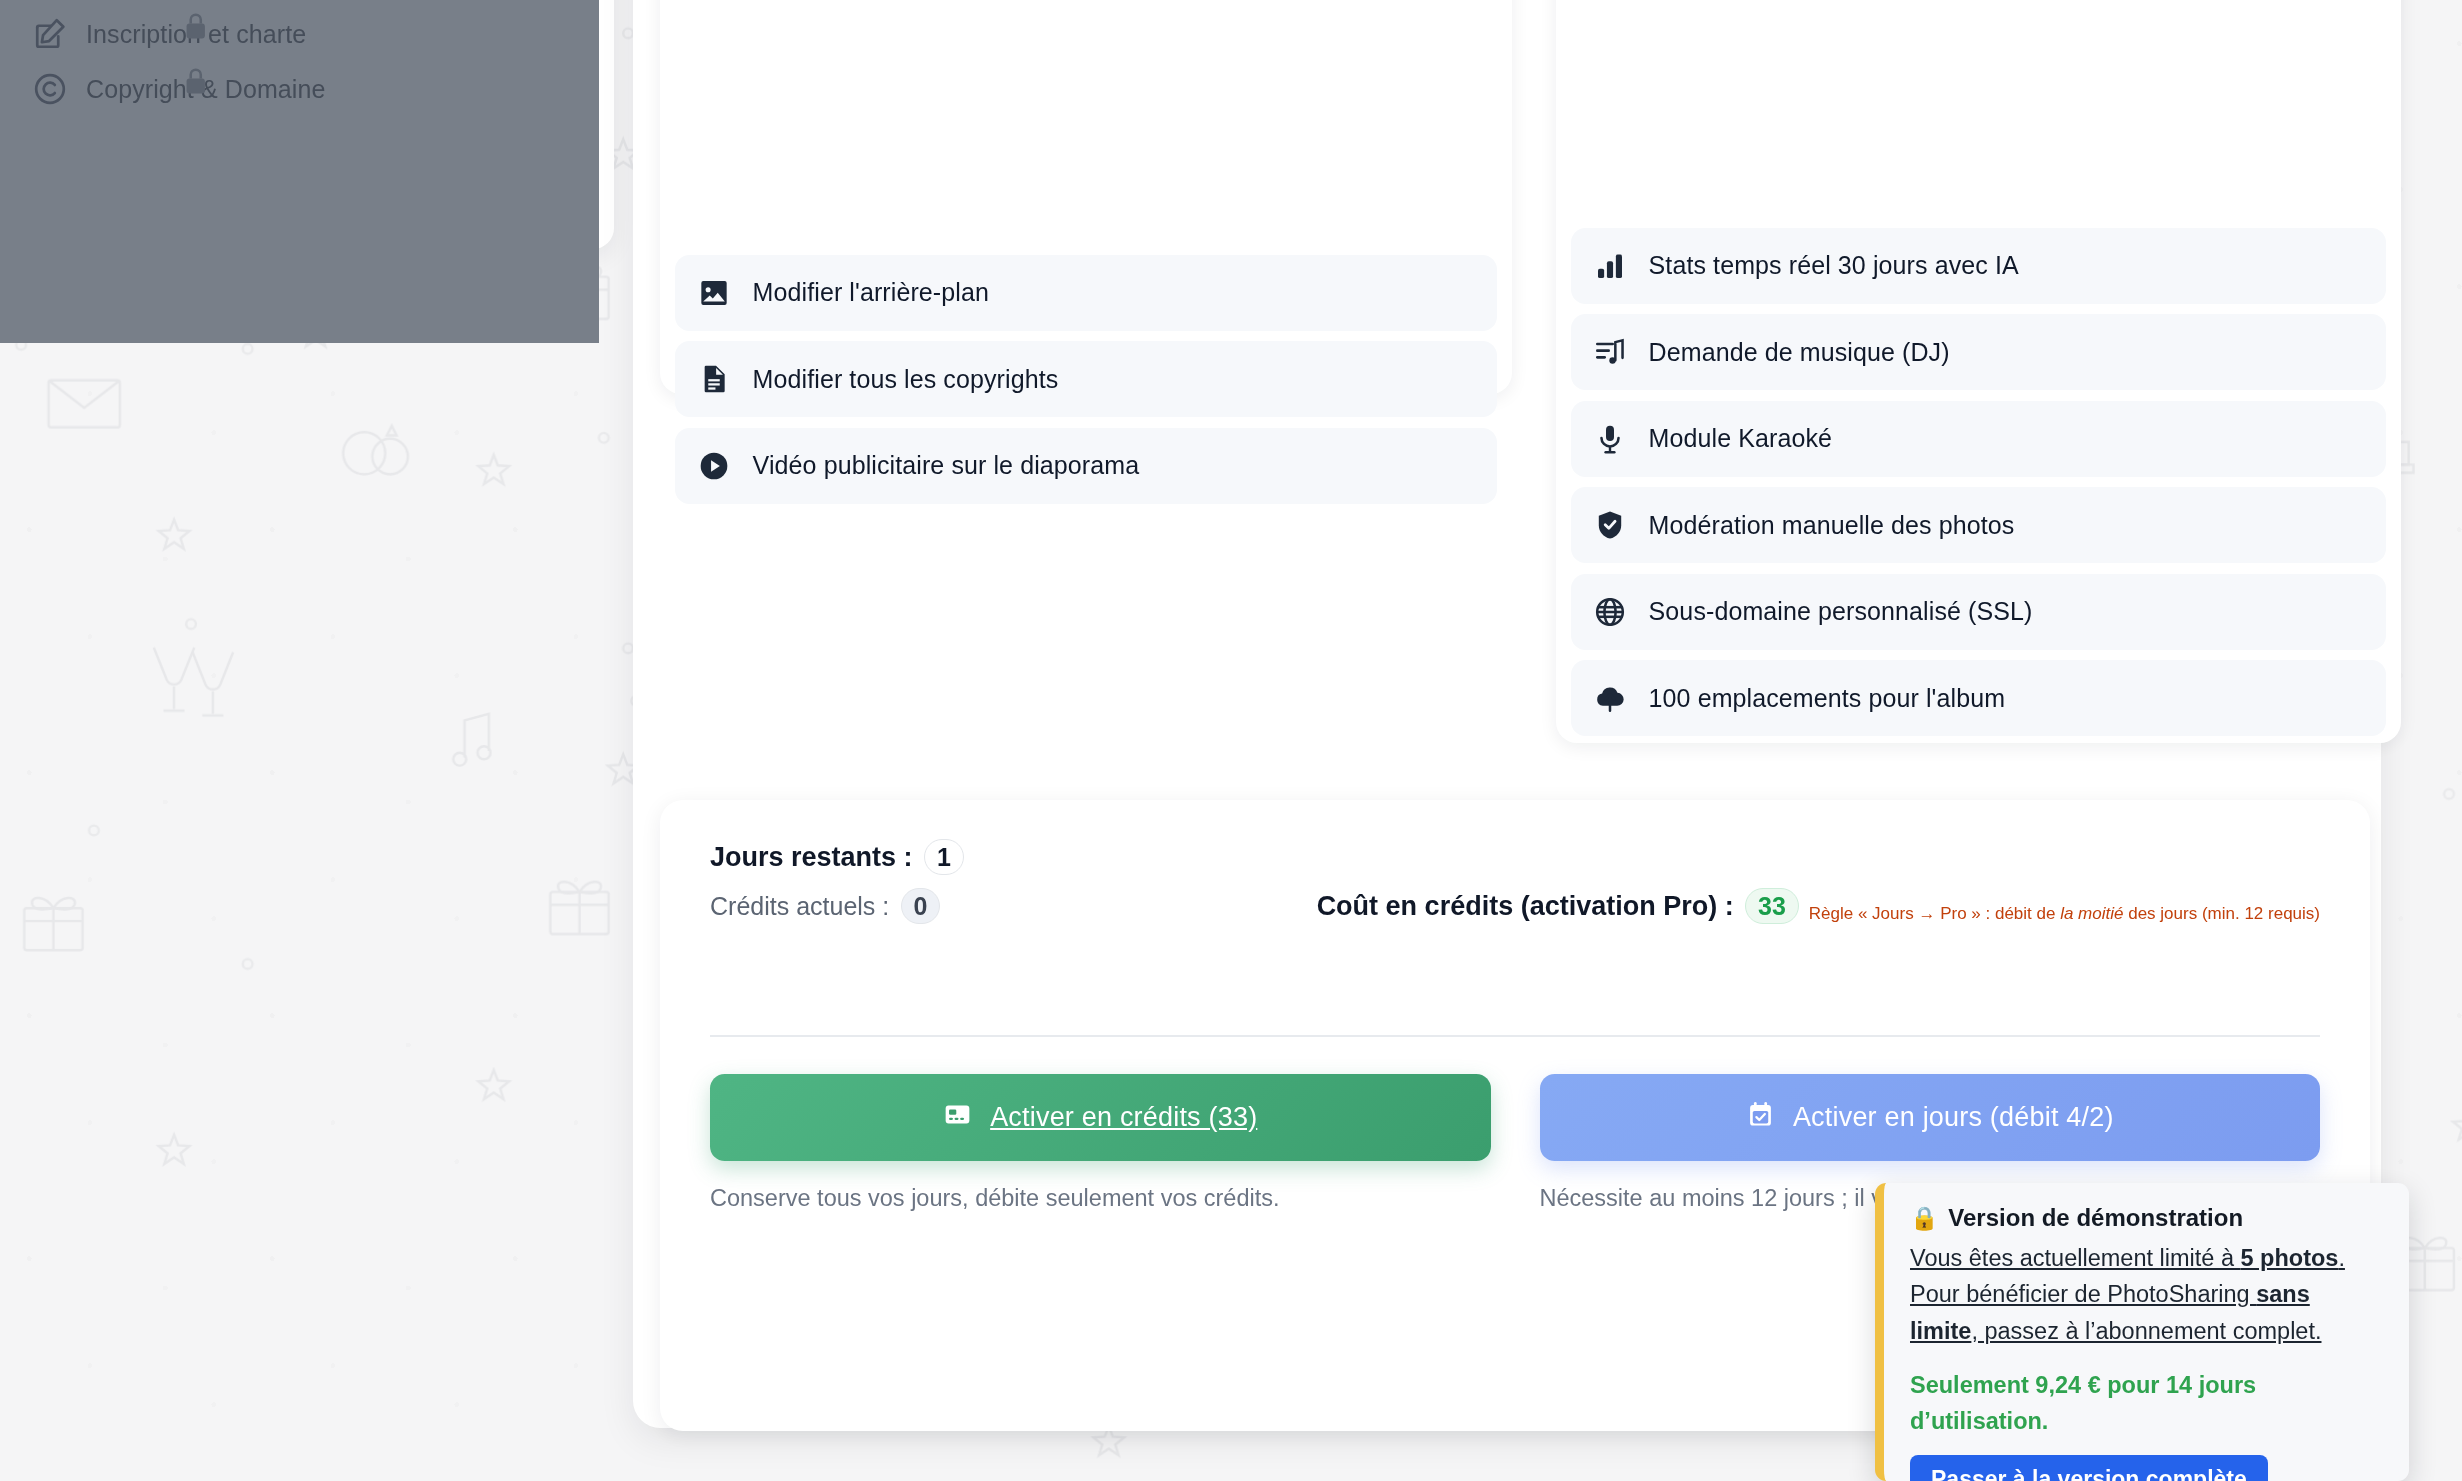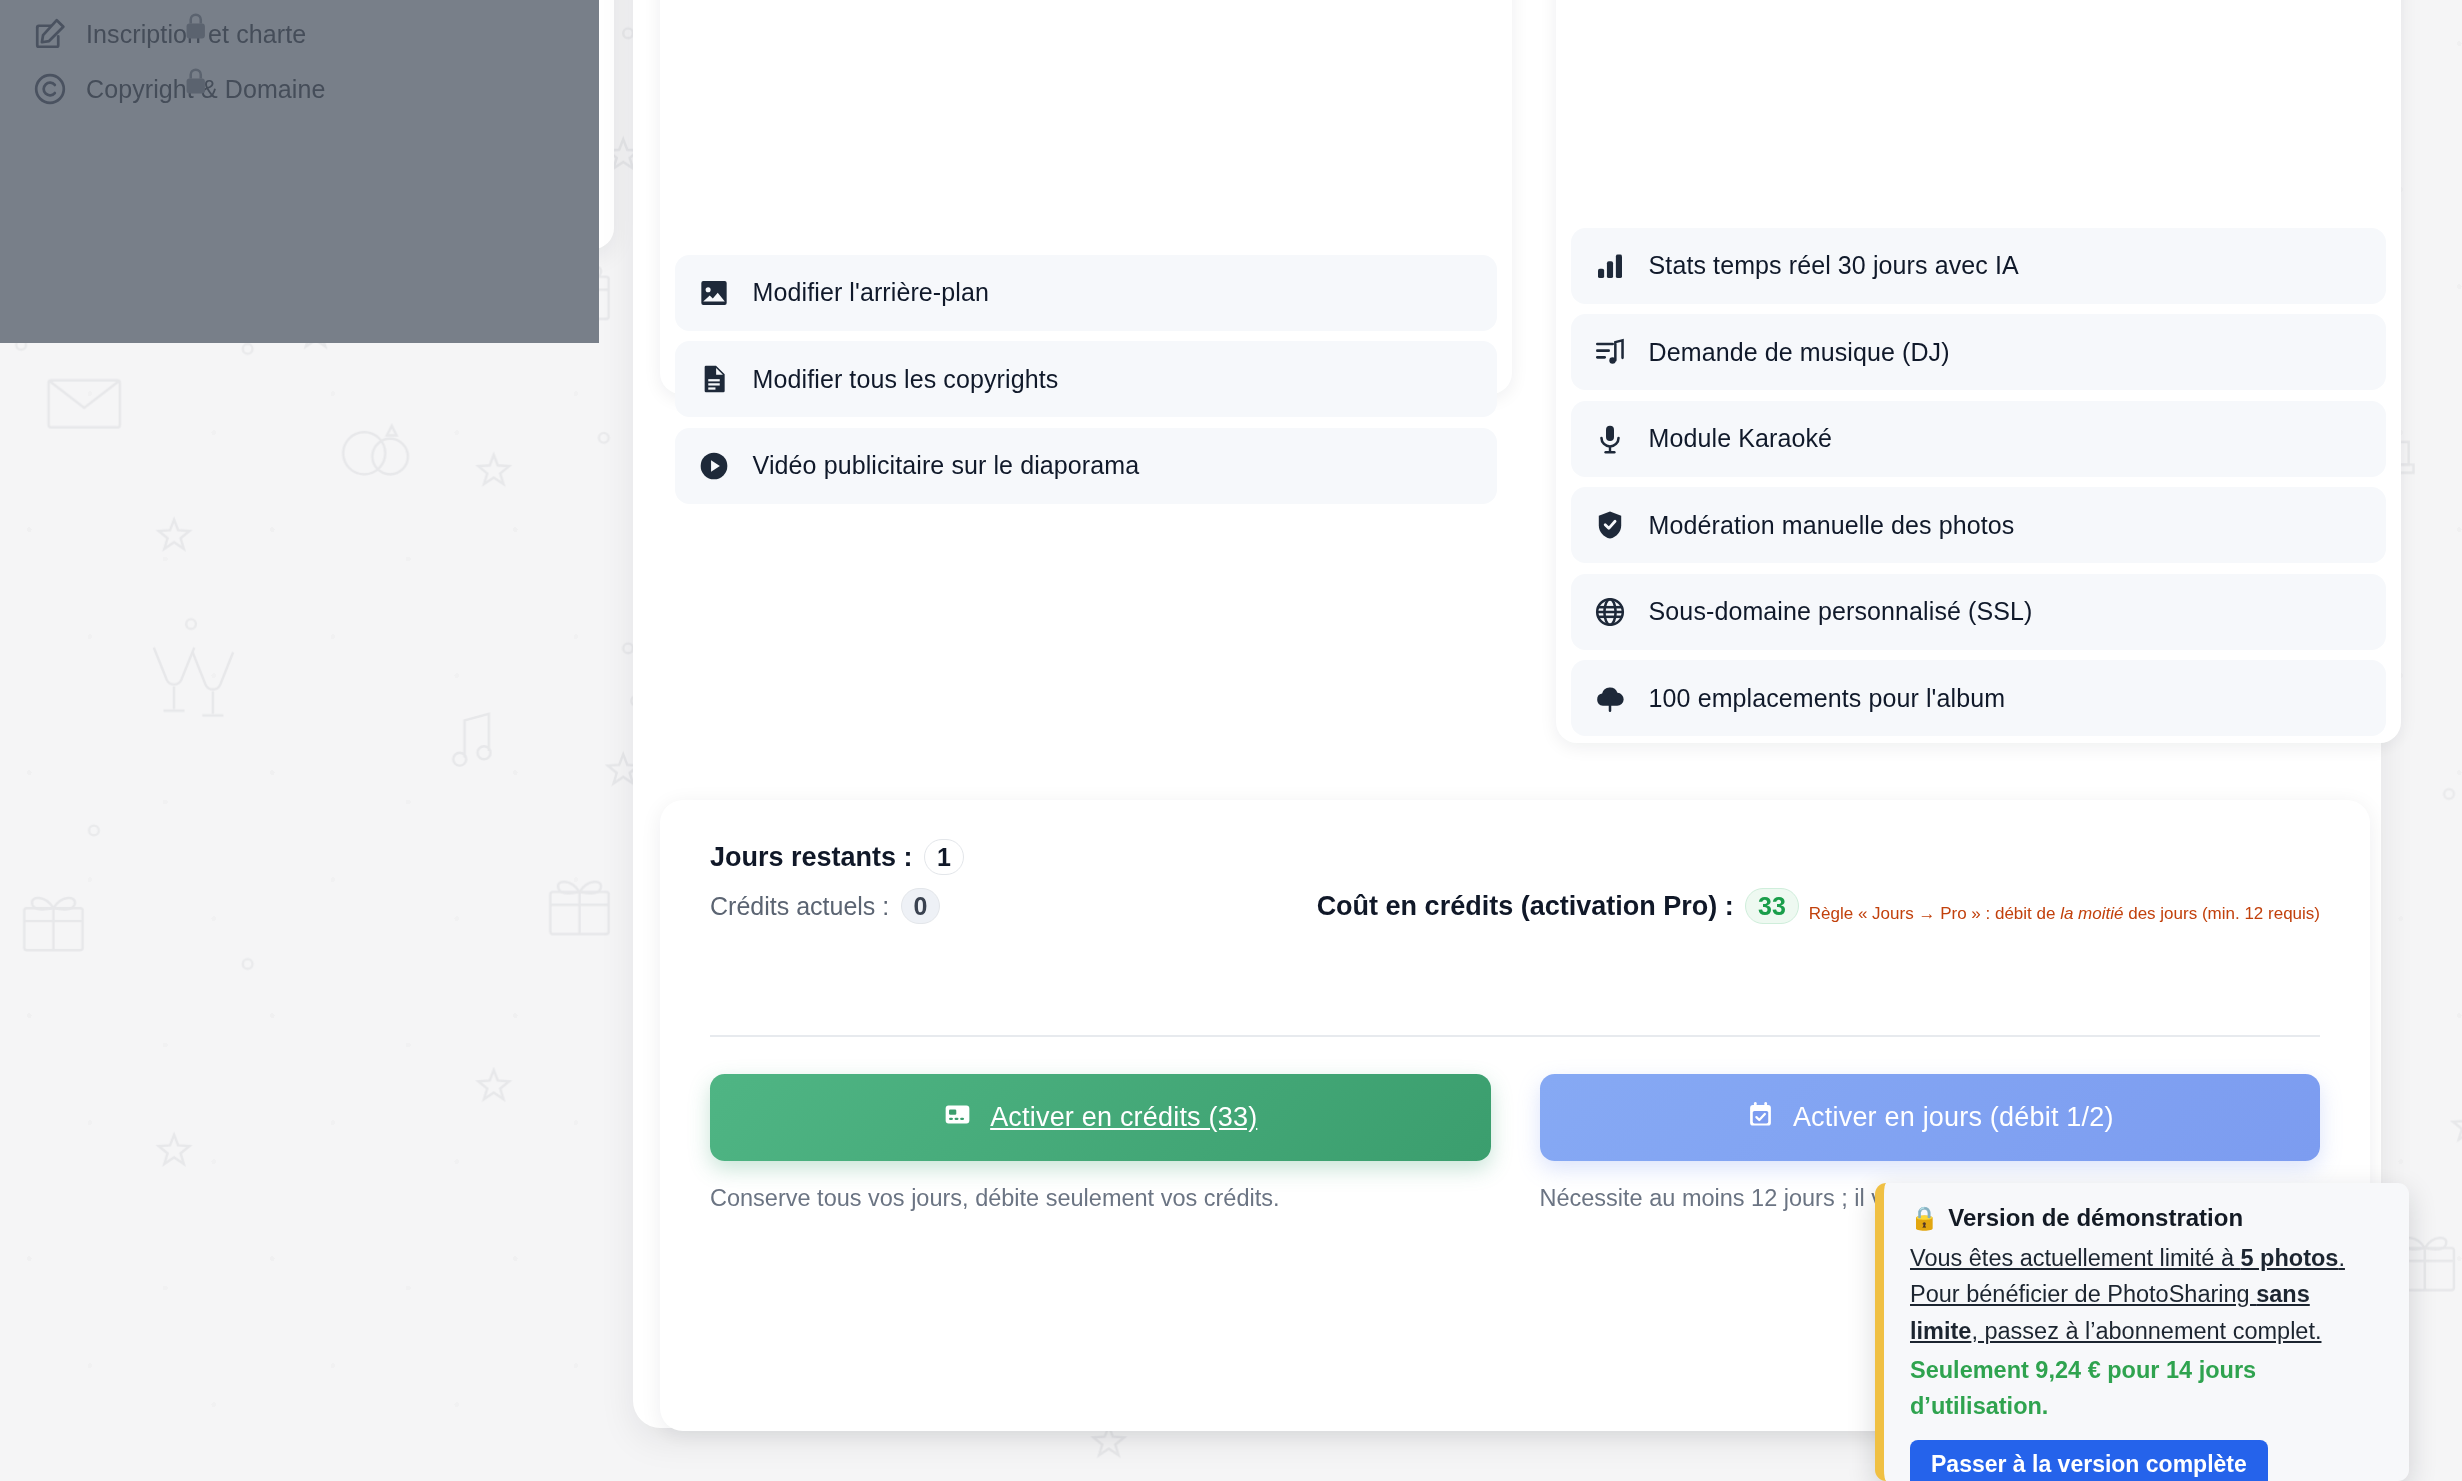--- a/index.html
+++ b/index.html
@@ -133,21 +133,21 @@
     box-shadow:0 9.7px 29px rgba(16,24,40,.16);
     z-index:40;box-sizing:border-box;padding:21px 26px;
   }
   #demo-title{
     font-size:24px;font-weight:bold;color:#131a24;
     display:flex;align-items:center;gap:9.7px;margin-bottom:8px;
   }
   #demo-body{font-size:23.5px;color:#1c2530;line-height:1.55;text-decoration:underline;}
   #demo-body b{font-weight:bold;}
   #demo-price{
-    font-size:23.5px;font-weight:bold;color:#2fa34f;margin-top:4px;line-height:1.5;
+    font-size:23.5px;font-weight:bold;color:#2fa34f;margin-top:19px;line-height:1.5;
   }
   #demo-cta{
     margin-top:16px;background:#2563eb;color:#fff;border:none;border-radius:8px;
     padding:0 21px;height:50px;font-size:23px;font-weight:bold;cursor:pointer;
     font-family:"Liberation Sans",sans-serif;
   }
   .lock-emoji{font-size:23px;line-height:1;}
 </style>
 </head>
 <body>
@@ -436,21 +436,21 @@
     <button class="act-btn" id="btn-days">
       <span>
         <svg viewBox="0 0 24 24" fill="currentColor">
           <rect x="3.4" y="4.2" width="17.2" height="17" rx="2.4"></rect>
           <rect x="6.6" y="1.6" width="2.2" height="4.4" rx="1.1"></rect>
           <rect x="15.2" y="1.6" width="2.2" height="4.4" rx="1.1"></rect>
           <rect x="5.6" y="9" width="12.8" height="10.4" rx="1.4" fill="#7c9cf0"></rect>
           <path d="M8.6 14.2 11 16.6 15.6 11.6" fill="none" stroke="#ffffff" stroke-width="1.9" stroke-linecap="round" stroke-linejoin="round"></path>
         </svg>
       </span>
-      <span>Activer en jours (débit 1/2)</span>
+      <span>Activer en jours (débit 4/2)</span>
     </button>
   </div>
 
   <div class="hint-row">
     <div class="hint">Conserve tous vos jours, débite seulement vos crédits.</div>
     <div class="hint">Nécessite au moins 12 jours ; il vous reste 6 jours en Pro.</div>
   </div>
 </div>
 
 <div id="demo-popup">

